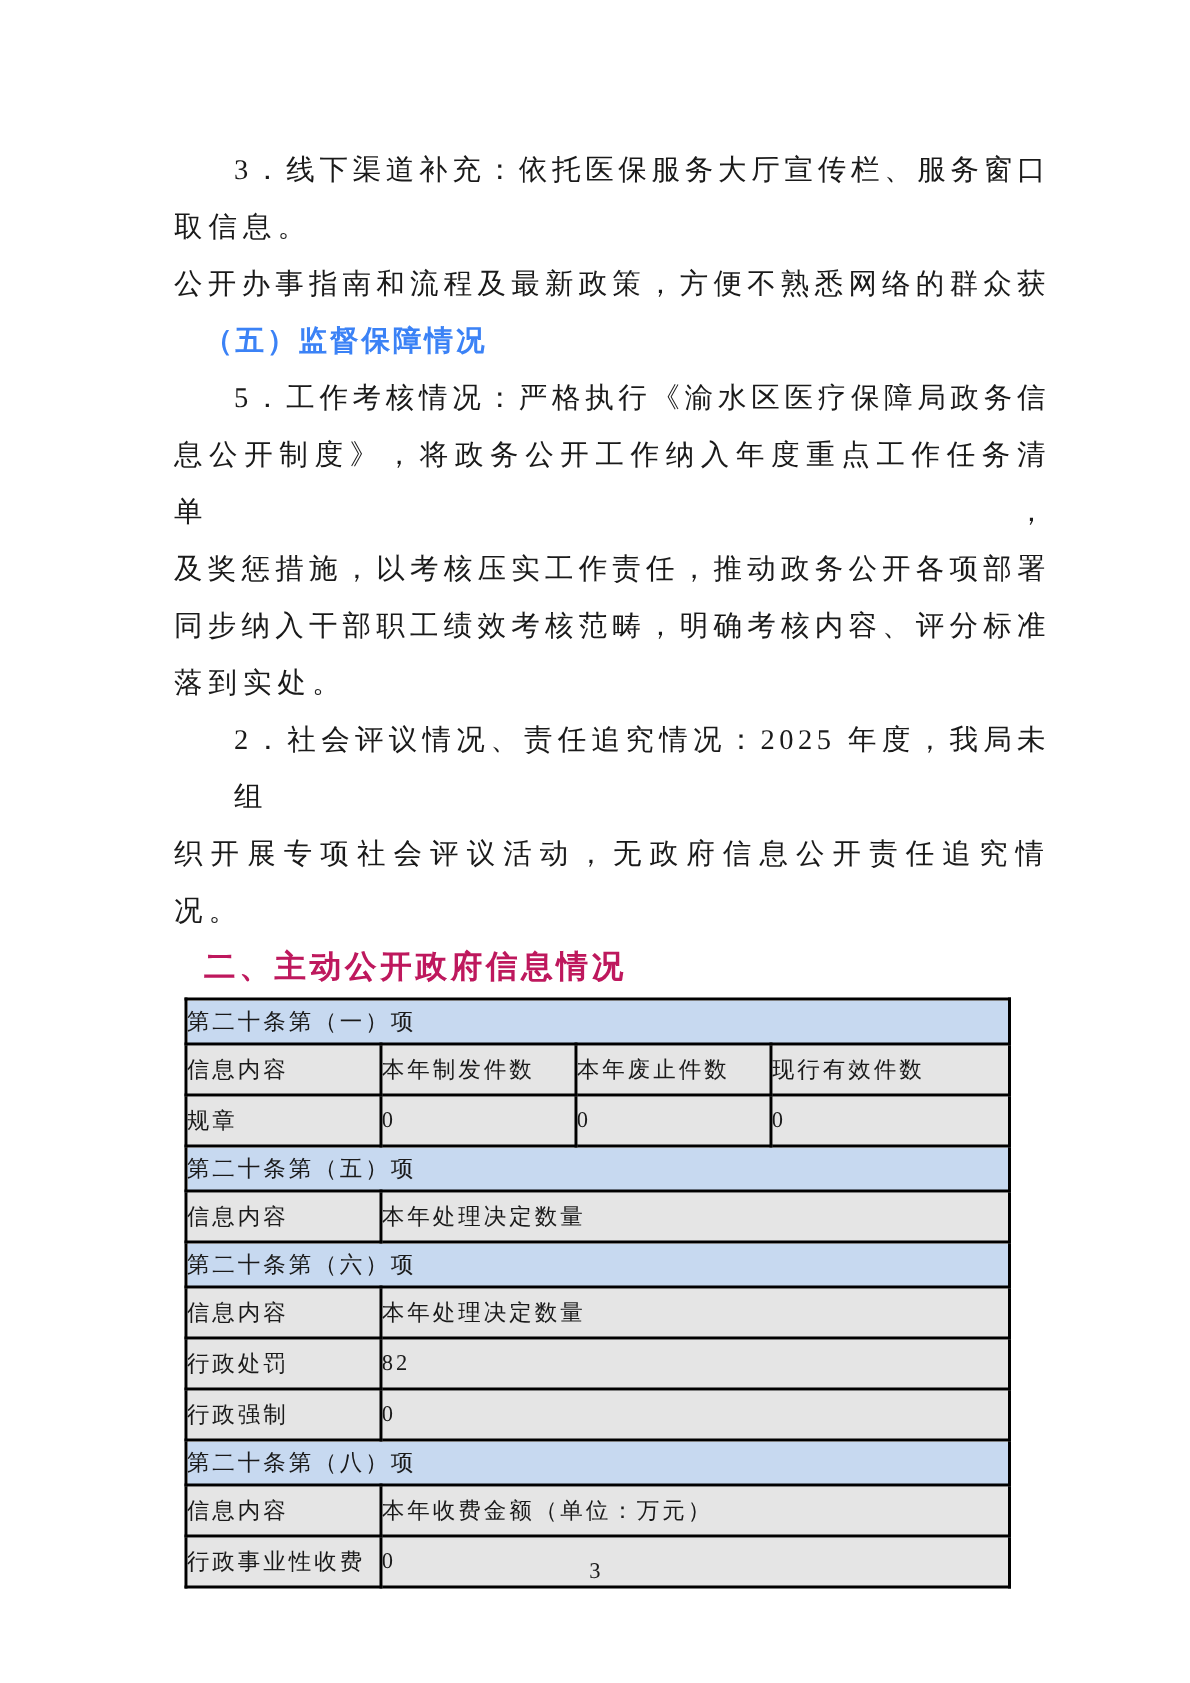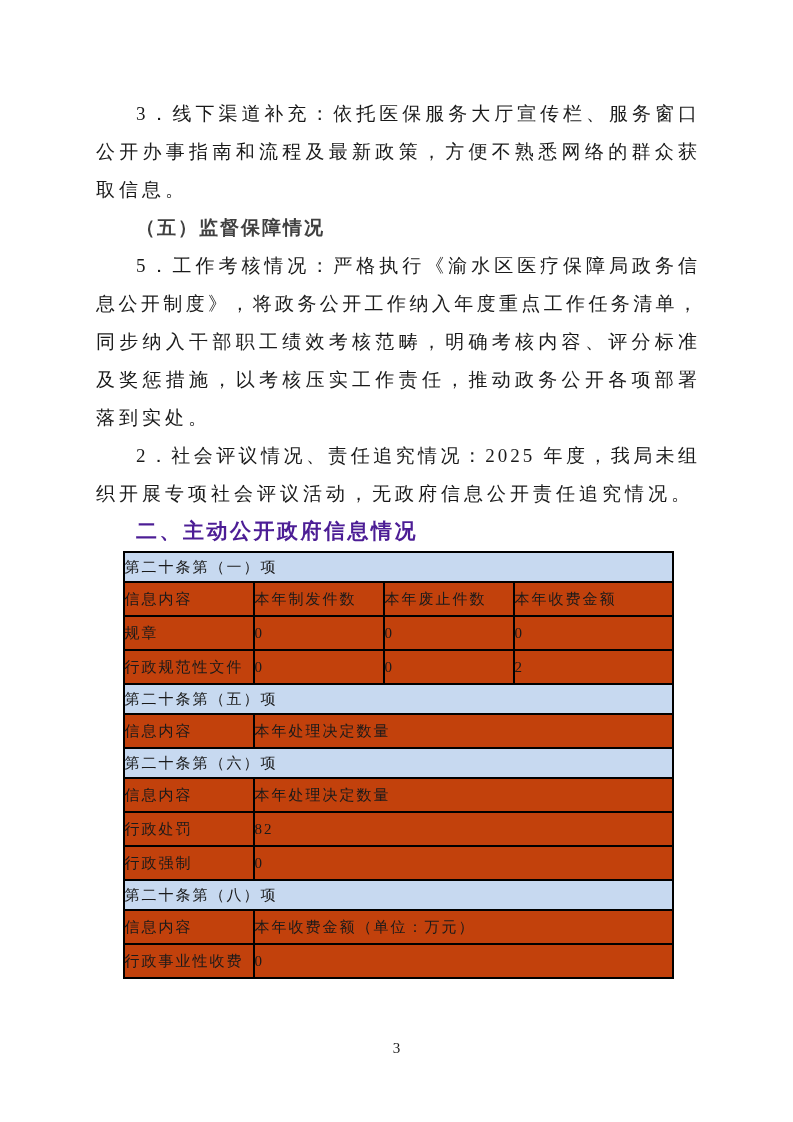--- a/index.html
+++ b/index.html
@@ -16,41 +16,42 @@
     left:96px;top:95px;
     width:604px;
   }
   .para{margin:0;}
   .line{
     font-size:19px;
     line-height:38px;
     letter-spacing:3px;
     text-align:justify;
     text-align-last:justify;
+    margin-left:20px;
   }
   .line.first{padding-left:40px;}
   .line.last{text-align-last:left;letter-spacing:4px;}
   .heading-sub{
     font-family:"Liberation Sans","DejaVu Sans",sans-serif;
     font-weight:700;
     font-size:19px;
     line-height:38px;
     letter-spacing:2px;
     padding-left:40px;
-    color:#404040;
+    color:#3b82f6;
   }
   .heading-main{
     font-family:"Liberation Sans","DejaVu Sans",sans-serif;
     font-weight:700;
     font-size:21px;
     line-height:28px;
     letter-spacing:2.5px;
     padding-left:40px;
     margin-top:4px;
-    color:#4c1d95;
+    color:#be185d;
   }
   table.disclosure{
     border-collapse:collapse;
     table-layout:fixed;
     width:549px;
     margin:6px auto 0 auto;
   }
   table.disclosure td{
     border:2px solid #000000;
     vertical-align:middle;
@@ -58,49 +59,49 @@
     letter-spacing:2px;
     padding:0;
     overflow:hidden;
   }
   td.band{
     height:28px;
     background:#c7d9f0;
   }
   td.cell{
     height:32px;
-    background:#c2410c;
+    background:#e5e5e5;
   }
   .page-number{
     position:absolute;
     left:0;right:0;
     top:1038px;
     text-align:center;
     font-size:15px;
     line-height:20px;
     color:#1a1a1a;
   }
 </style>
 </head>
 <body>
 
 <div class="page">
   <div class="content">
 
     <div class="para">
         <div class="line first">3．线下渠道补充：依托医保服务大厅宣传栏、服务窗口</div>
+        <div class="line last">取信息。</div>
         <div class="line">公开办事指南和流程及最新政策，方便不熟悉网络的群众获</div>
-        <div class="line last">取信息。</div>
       </div>
       <div class="heading-sub">（五）监督保障情况</div>
       <div class="para">
         <div class="line first">5．工作考核情况：严格执行《渝水区医疗保障局政务信</div>
         <div class="line">息公开制度》，将政务公开工作纳入年度重点工作任务清单，</div>
+        <div class="line">及奖惩措施，以考核压实工作责任，推动政务公开各项部署</div>
         <div class="line">同步纳入干部职工绩效考核范畴，明确考核内容、评分标准</div>
-        <div class="line">及奖惩措施，以考核压实工作责任，推动政务公开各项部署</div>
         <div class="line last">落到实处。</div>
       </div>
       <div class="para">
         <div class="line first">2．社会评议情况、责任追究情况：2025 年度，我局未组</div>
         <div class="line last">织开展专项社会评议活动，无政府信息公开责任追究情况。</div>
       </div>
       <div class="heading-main">二、主动公开政府信息情况</div>
       <table class="disclosure">
       <colgroup>
           <col style="width: 130px;">
@@ -109,33 +110,27 @@
           <col style="width: 159px;">
         </colgroup>
       <tbody>
           <tr>
             <td class="band" colspan="4">第二十条第（一）项</td>
           </tr>
           <tr>
             <td class="cell">信息内容</td>
             <td class="cell">本年制发件数</td>
             <td class="cell">本年废止件数</td>
-            <td class="cell">本年收费金额</td>
+            <td class="cell">现行有效件数</td>
           </tr>
           <tr>
             <td class="cell">规章</td>
             <td class="cell">0</td>
             <td class="cell">0</td>
             <td class="cell">0</td>
-          </tr>
-          <tr>
-            <td class="cell">行政规范性文件</td>
-            <td class="cell">0</td>
-            <td class="cell">0</td>
-            <td class="cell">2</td>
           </tr>
           <tr>
             <td class="band" colspan="4">第二十条第（五）项</td>
           </tr>
           <tr>
             <td class="cell">信息内容</td>
             <td class="cell" colspan="3">本年处理决定数量</td>
           </tr>
           <tr>
             <td class="band" colspan="4">第二十条第（六）项</td>

